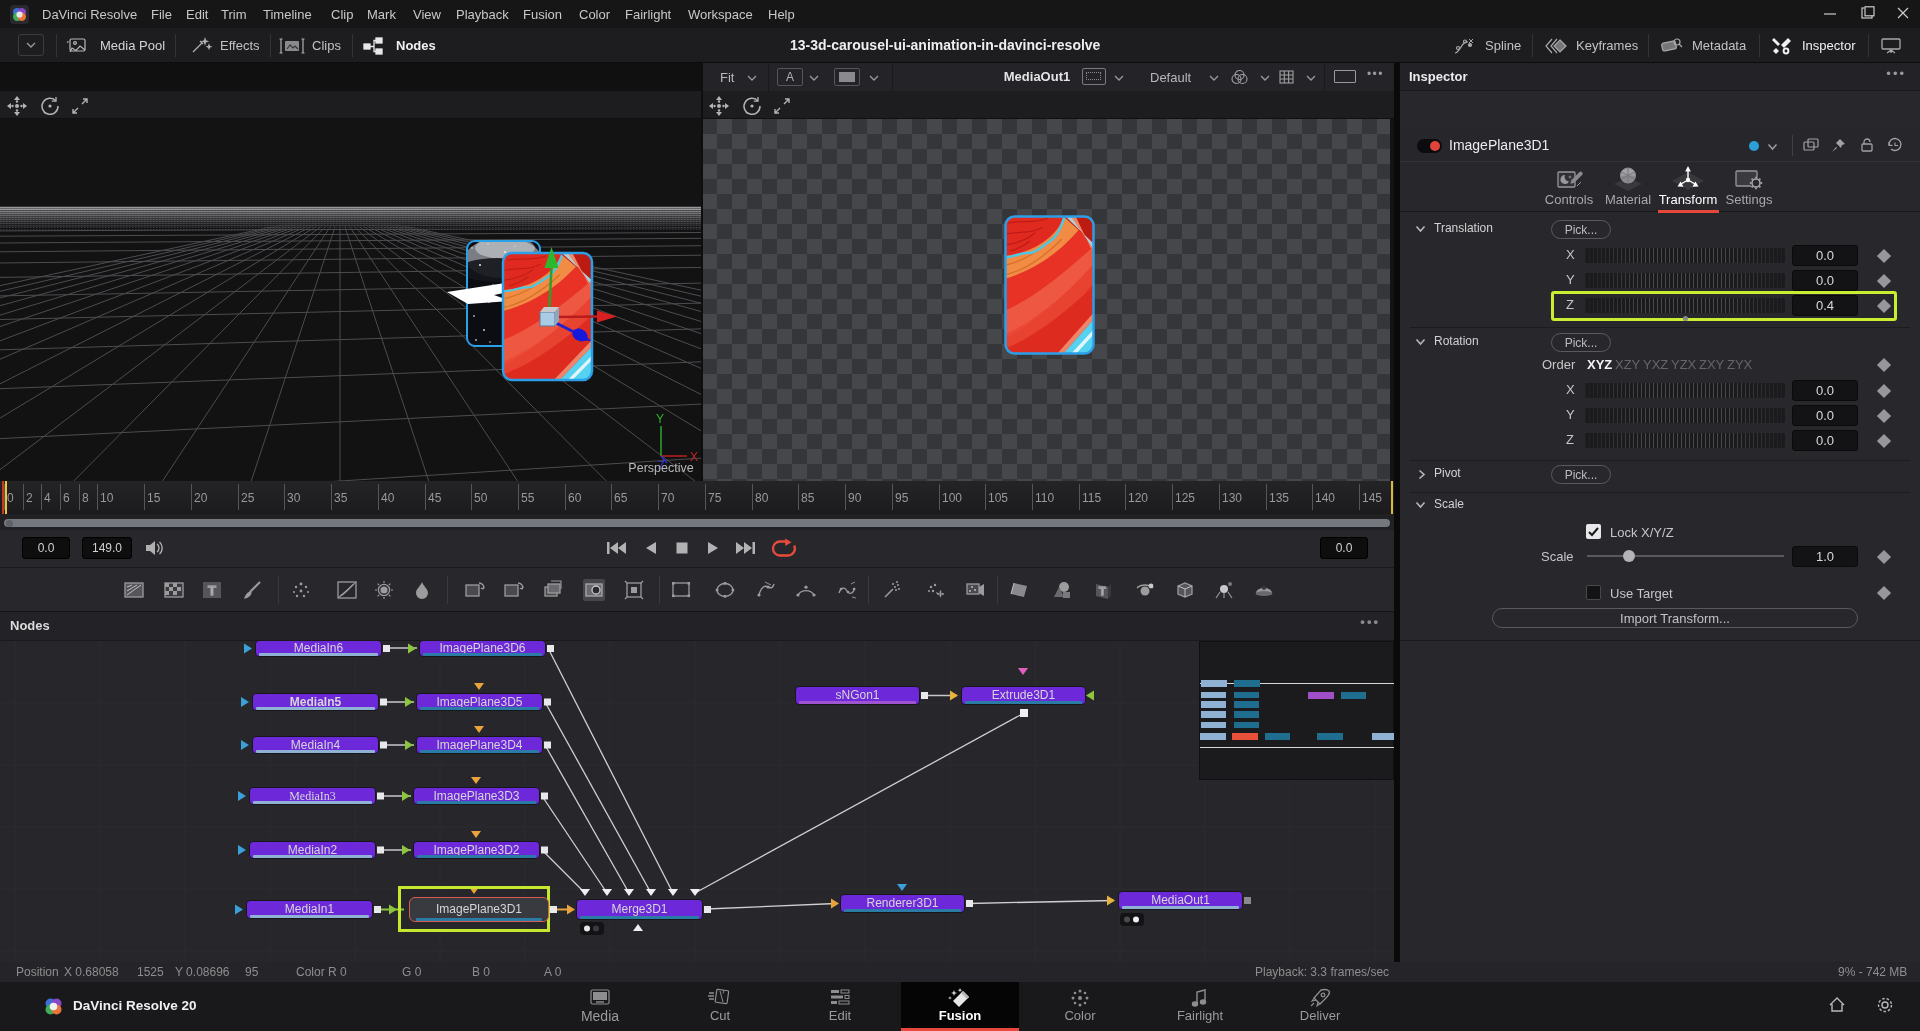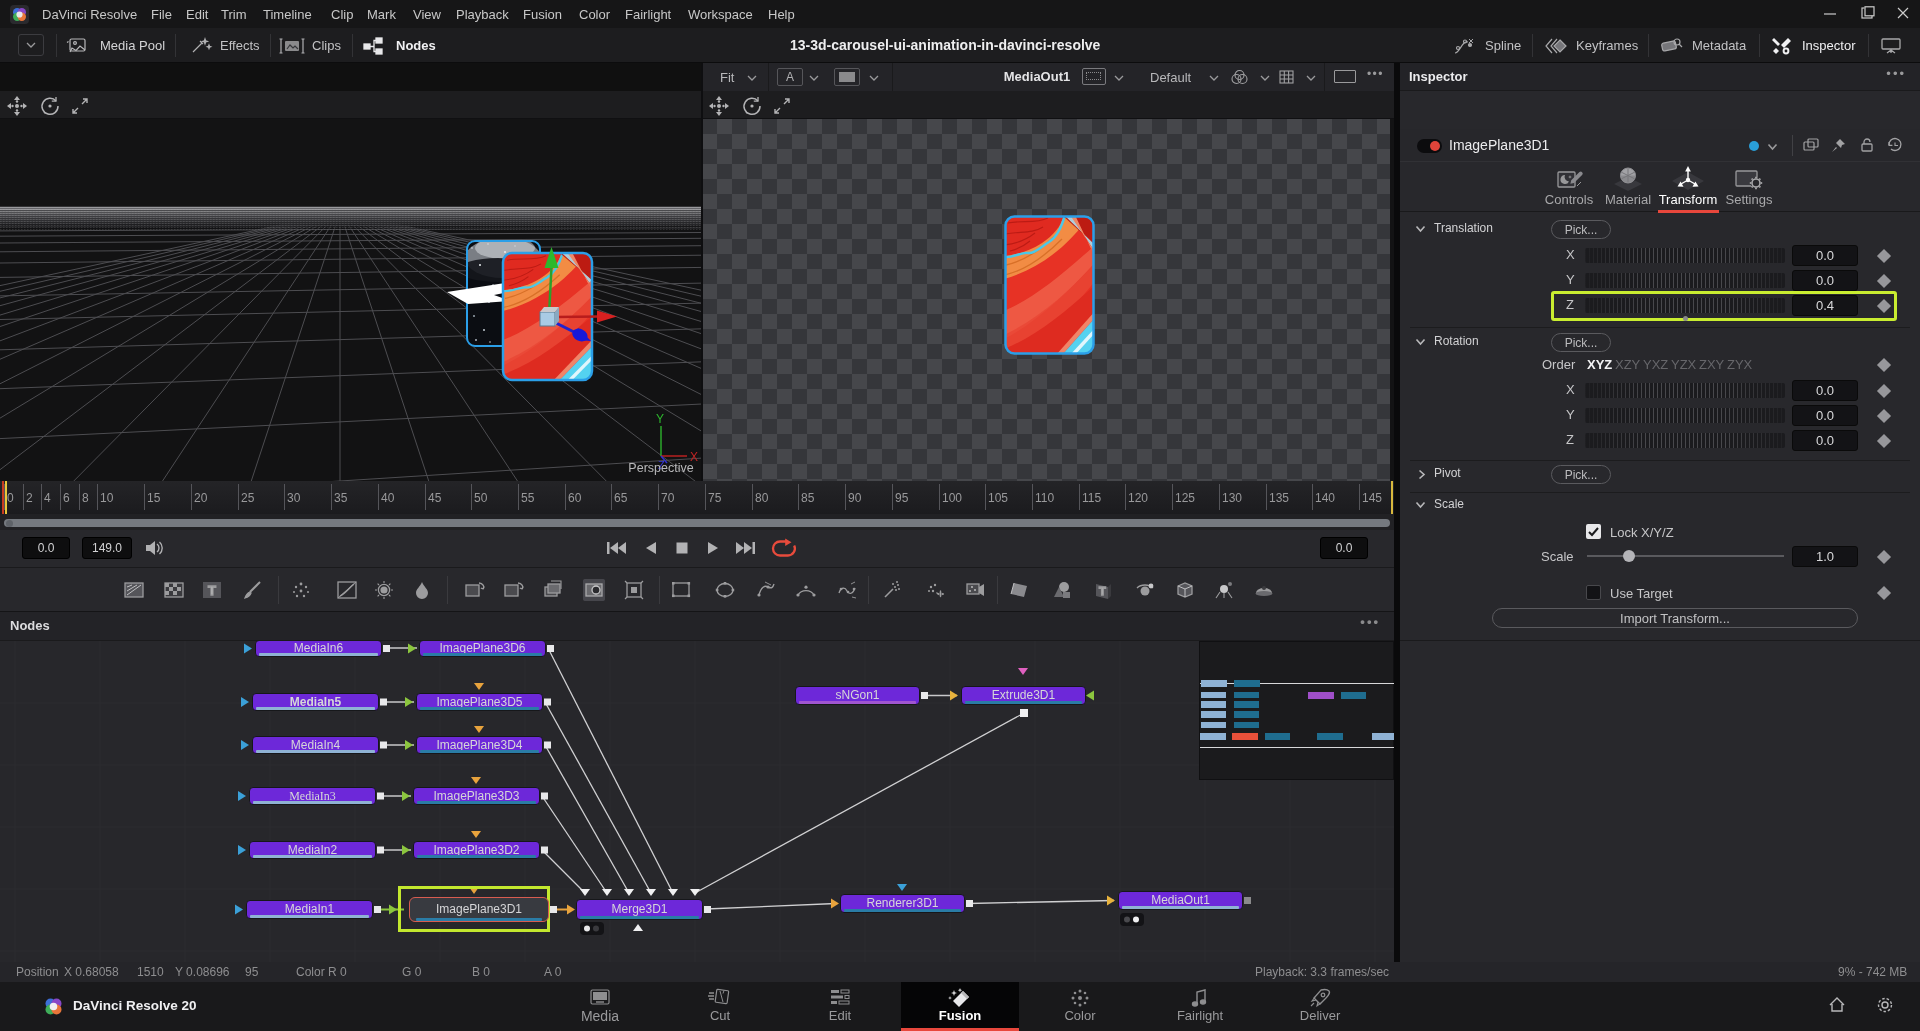--- a/index.html
+++ b/index.html
@@ -869,21 +869,21 @@
         <div class="abs" style="left:0px;top:91px;width:26px;height:7px;background:#8fb2d4;"></div>
         <div class="abs" style="left:32px;top:91px;width:26px;height:7px;background:#e8503a;"></div>
         <div class="abs" style="left:65px;top:91px;width:25px;height:7px;background:#1f6d8f;"></div>
         <div class="abs" style="left:117px;top:91px;width:26px;height:7px;background:#1f6d8f;"></div>
         <div class="abs" style="left:172px;top:91px;width:23px;height:7px;background:#8fb2d4;"></div>
       </div>
   </div>
   <div id="statusbar" class="abs">
     <span class="abs" style="left:16px;top:3px;">Position</span>
     <span class="abs" style="left:64px;top:3px;">X 0.68058</span>
-    <span class="abs" style="left:137px;top:3px;">1510</span>
+    <span class="abs" style="left:137px;top:3px;">1525</span>
     <span class="abs" style="left:175px;top:3px;">Y 0.08696</span>
     <span class="abs" style="left:245px;top:3px;">95</span>
     <span class="abs" style="left:296px;top:3px;">Color R 0</span>
     <span class="abs" style="left:402px;top:3px;">G 0</span>
     <span class="abs" style="left:472px;top:3px;">B 0</span>
     <span class="abs" style="left:544px;top:3px;">A 0</span>
     <span class="abs" style="left:1255px;top:3px;">Playback: 3.3 frames/sec</span>
     <span class="abs" style="left:1838px;top:3px;">9% - 742 MB</span>
   </div>
   <div id="bottombar" class="abs">

